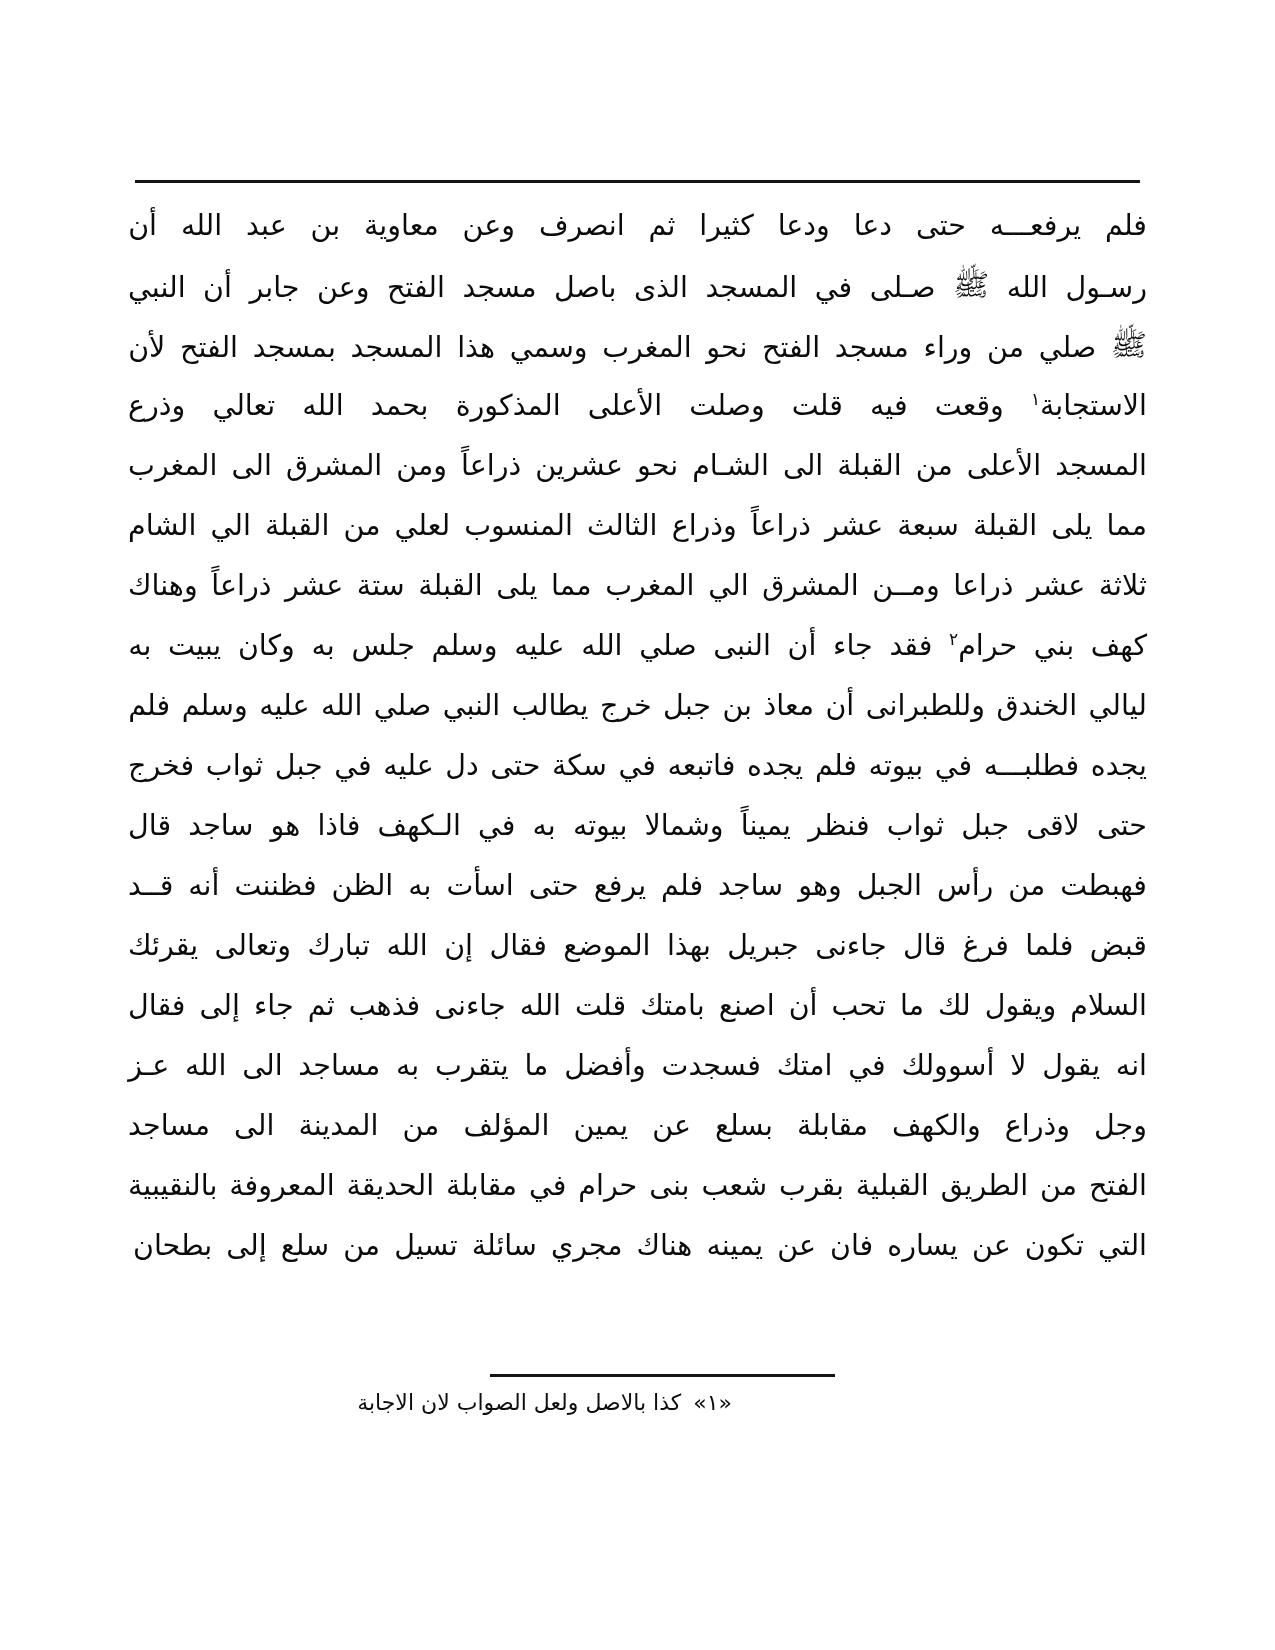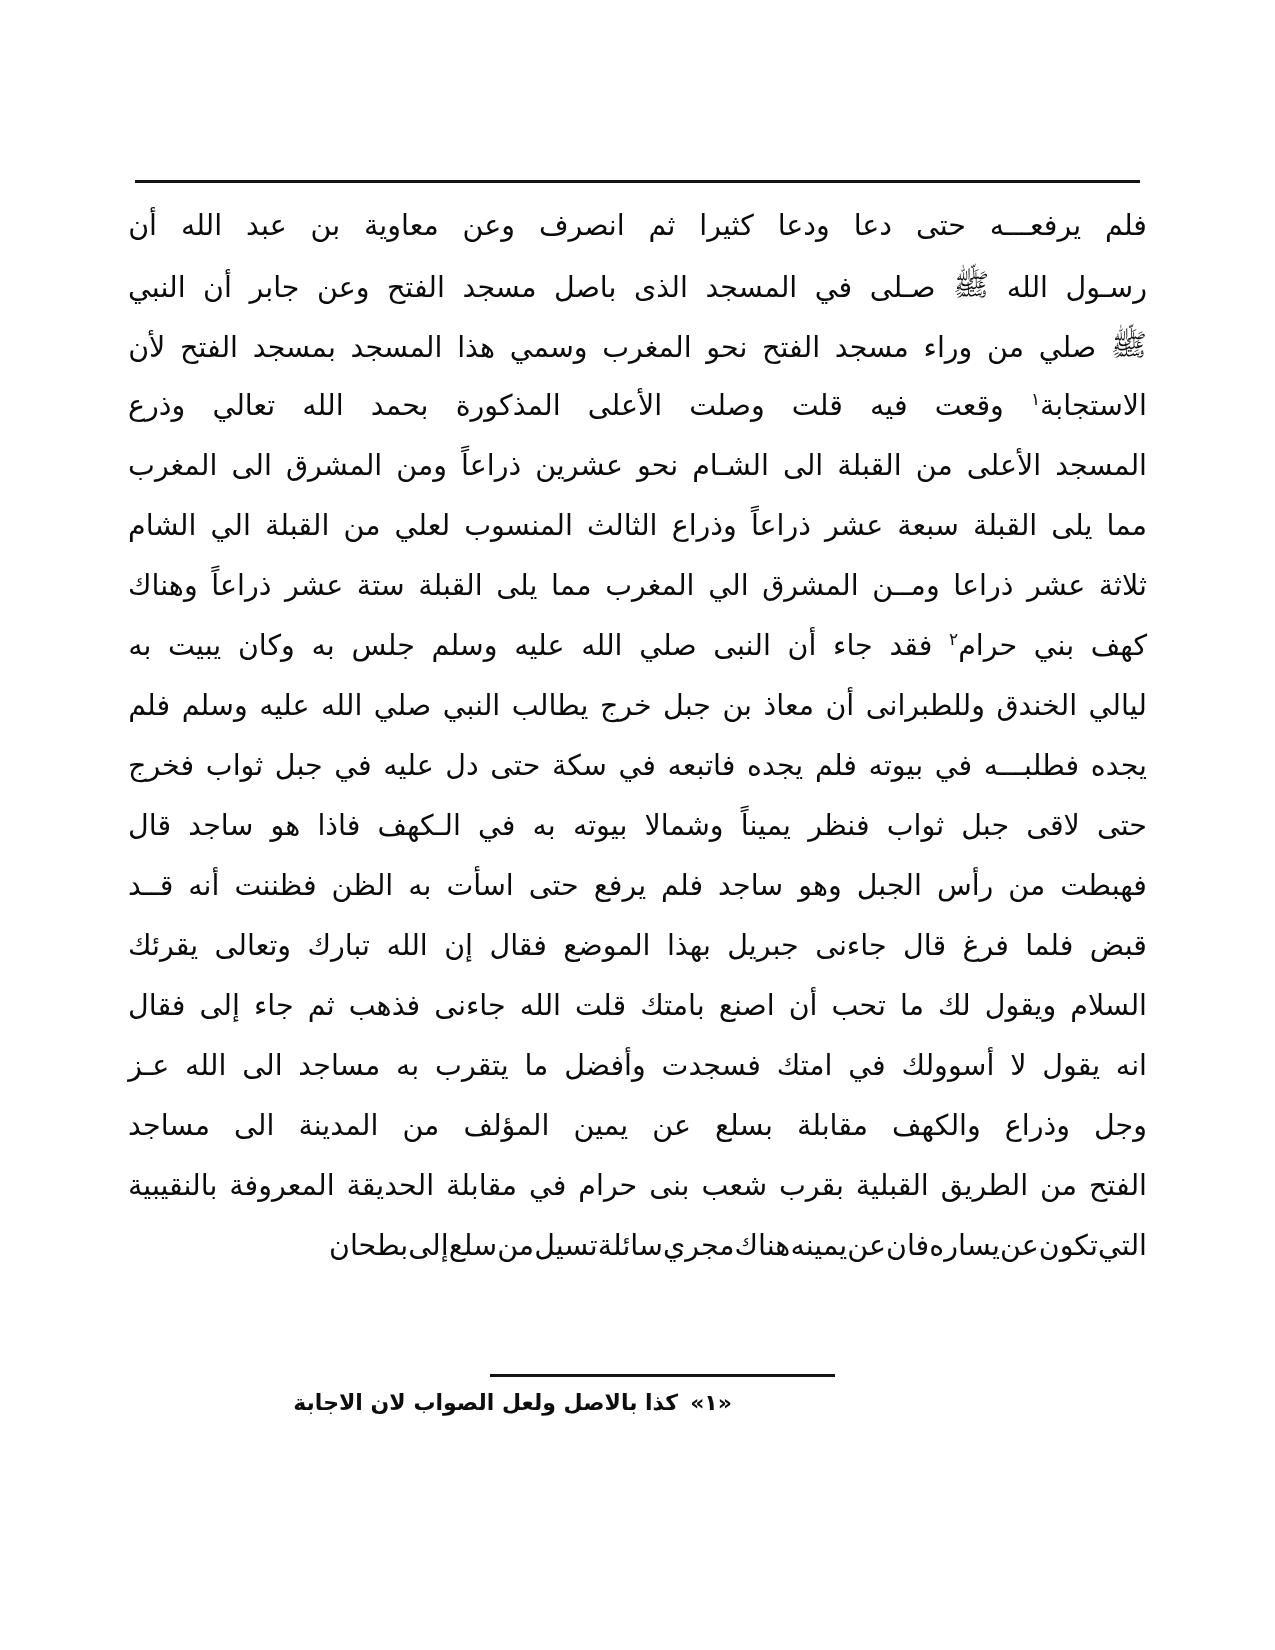--- a/index.html
+++ b/index.html
@@ -83,21 +83,21 @@
     color: #0b0b0b;
     white-space: nowrap;
     overflow: visible;
   }
   .line .w {
     display: inline-block;
   }
   .line.last {
     justify-content: flex-start;
   }
-  .line.last .w { }
+  .line.last .w { margin-left: 14px; }
 
   .seal {
     font-size: 30px;
     line-height: 1;
     position: relative;
     top: -2px;
   }
 
   sup.fn {
     font-size: 17px;
@@ -120,21 +120,20 @@
     right: 128px;
     left: 128px;
     direction: rtl;
   }
   .footnote {
     font-size: 22px;
     line-height: 1.0;
     color: #0d0d0d;
     white-space: nowrap;
     height: 46px;
-    font-weight: bold;
   }
   .footnote-1 { padding-right: 415px; }
   .footnote-2 { padding-right: 290px; }
   .fn-marker { margin-left: 12px; }
 </style>
 </head>
 <body>
 
 <div class="page">
 

